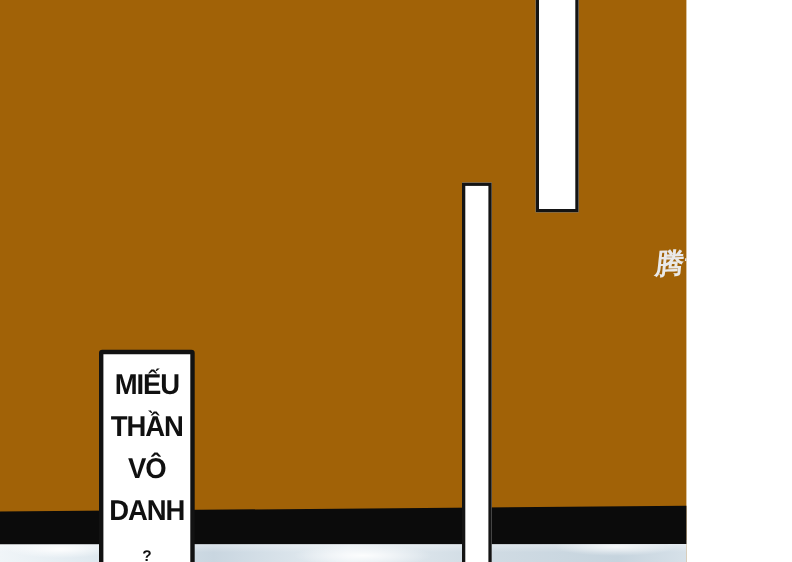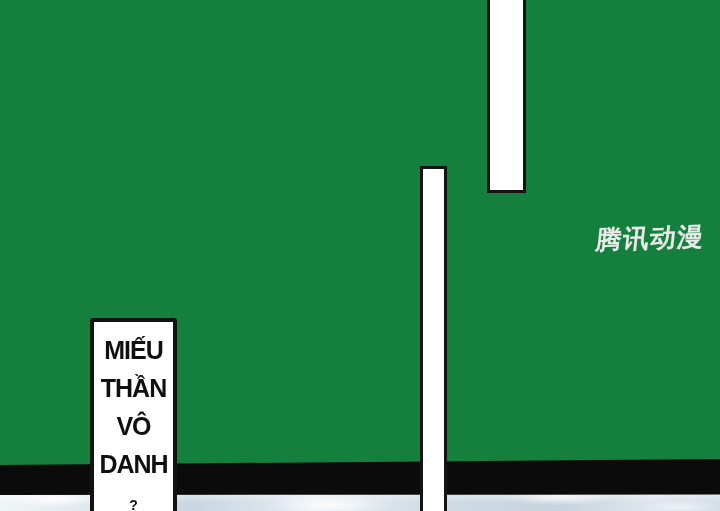--- a/index.html
+++ b/index.html
@@ -3,23 +3,23 @@
 <meta charset="utf-8">
 <style>
   html, body {
     margin: 0;
     padding: 0;
     background: #ffffff;
     font-family: "Liberation Sans", sans-serif;
   }
   .panel {
     position: relative;
-    width: 720px;
+    width: 624px;
     height: 511px;
-    background: #15803d;
+    background: #a16207;
     overflow: hidden;
   }
 
   
   .watermark {
     position: absolute;
     left: 596px;
     top: 222px;
     width: 110px;
     height: 32px;

